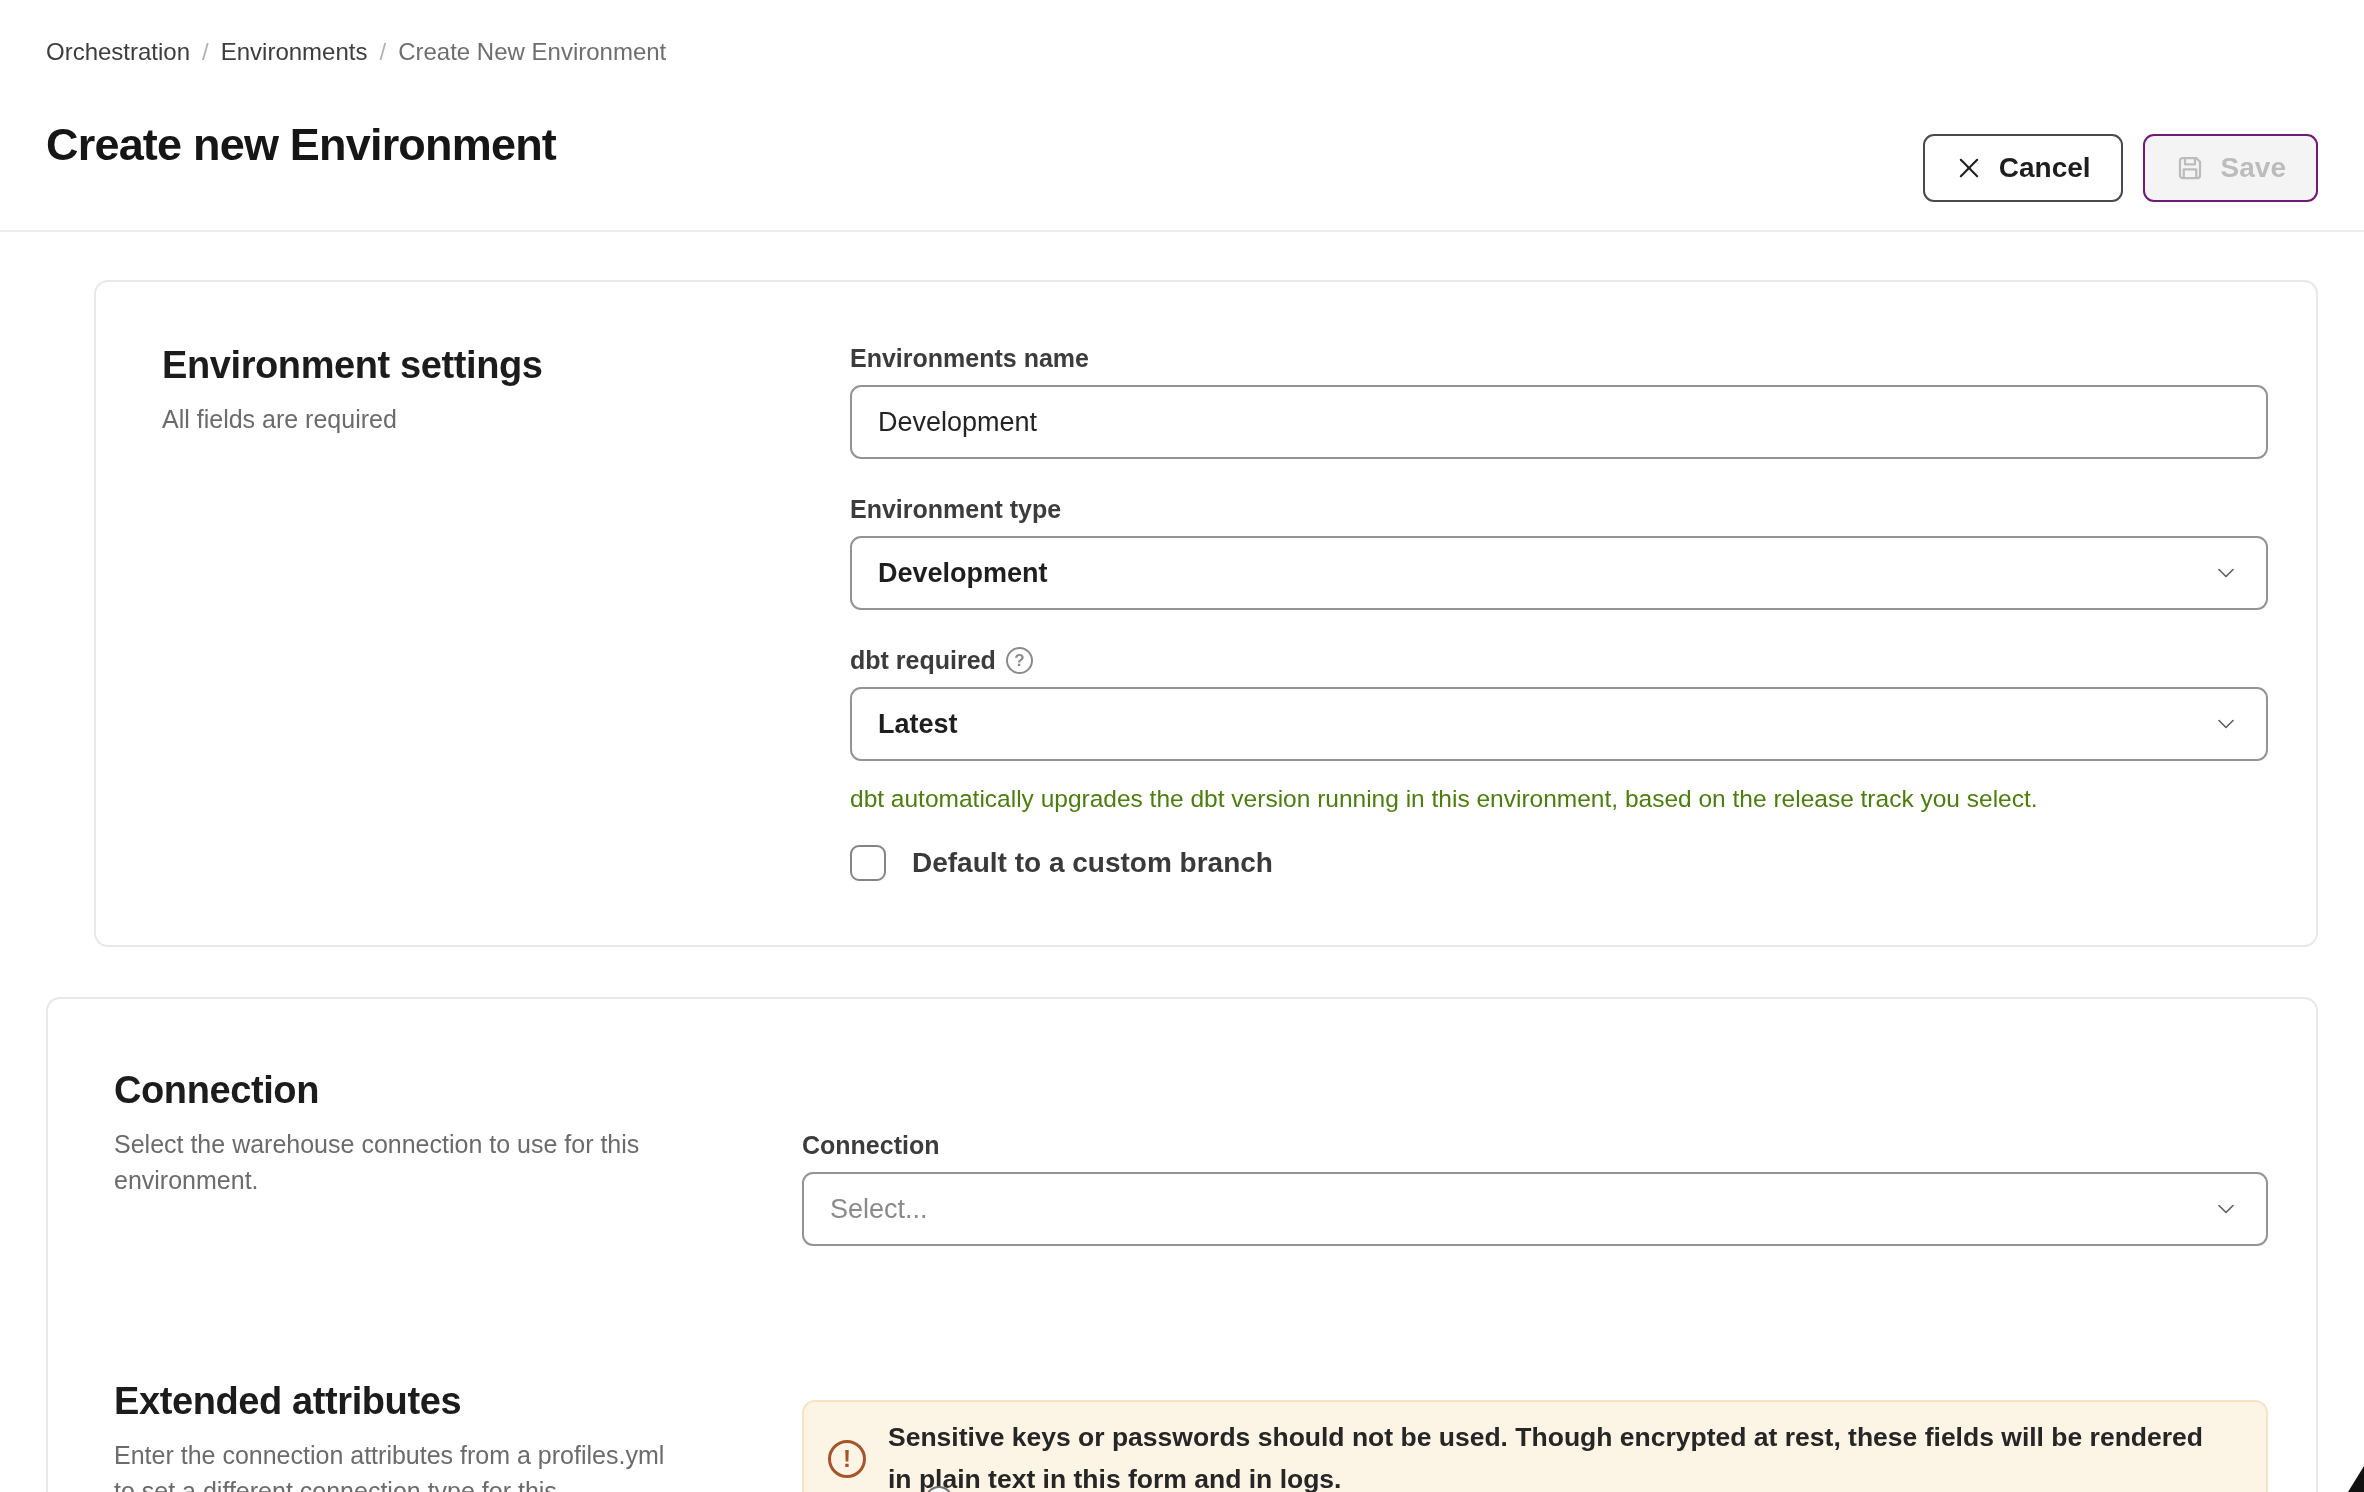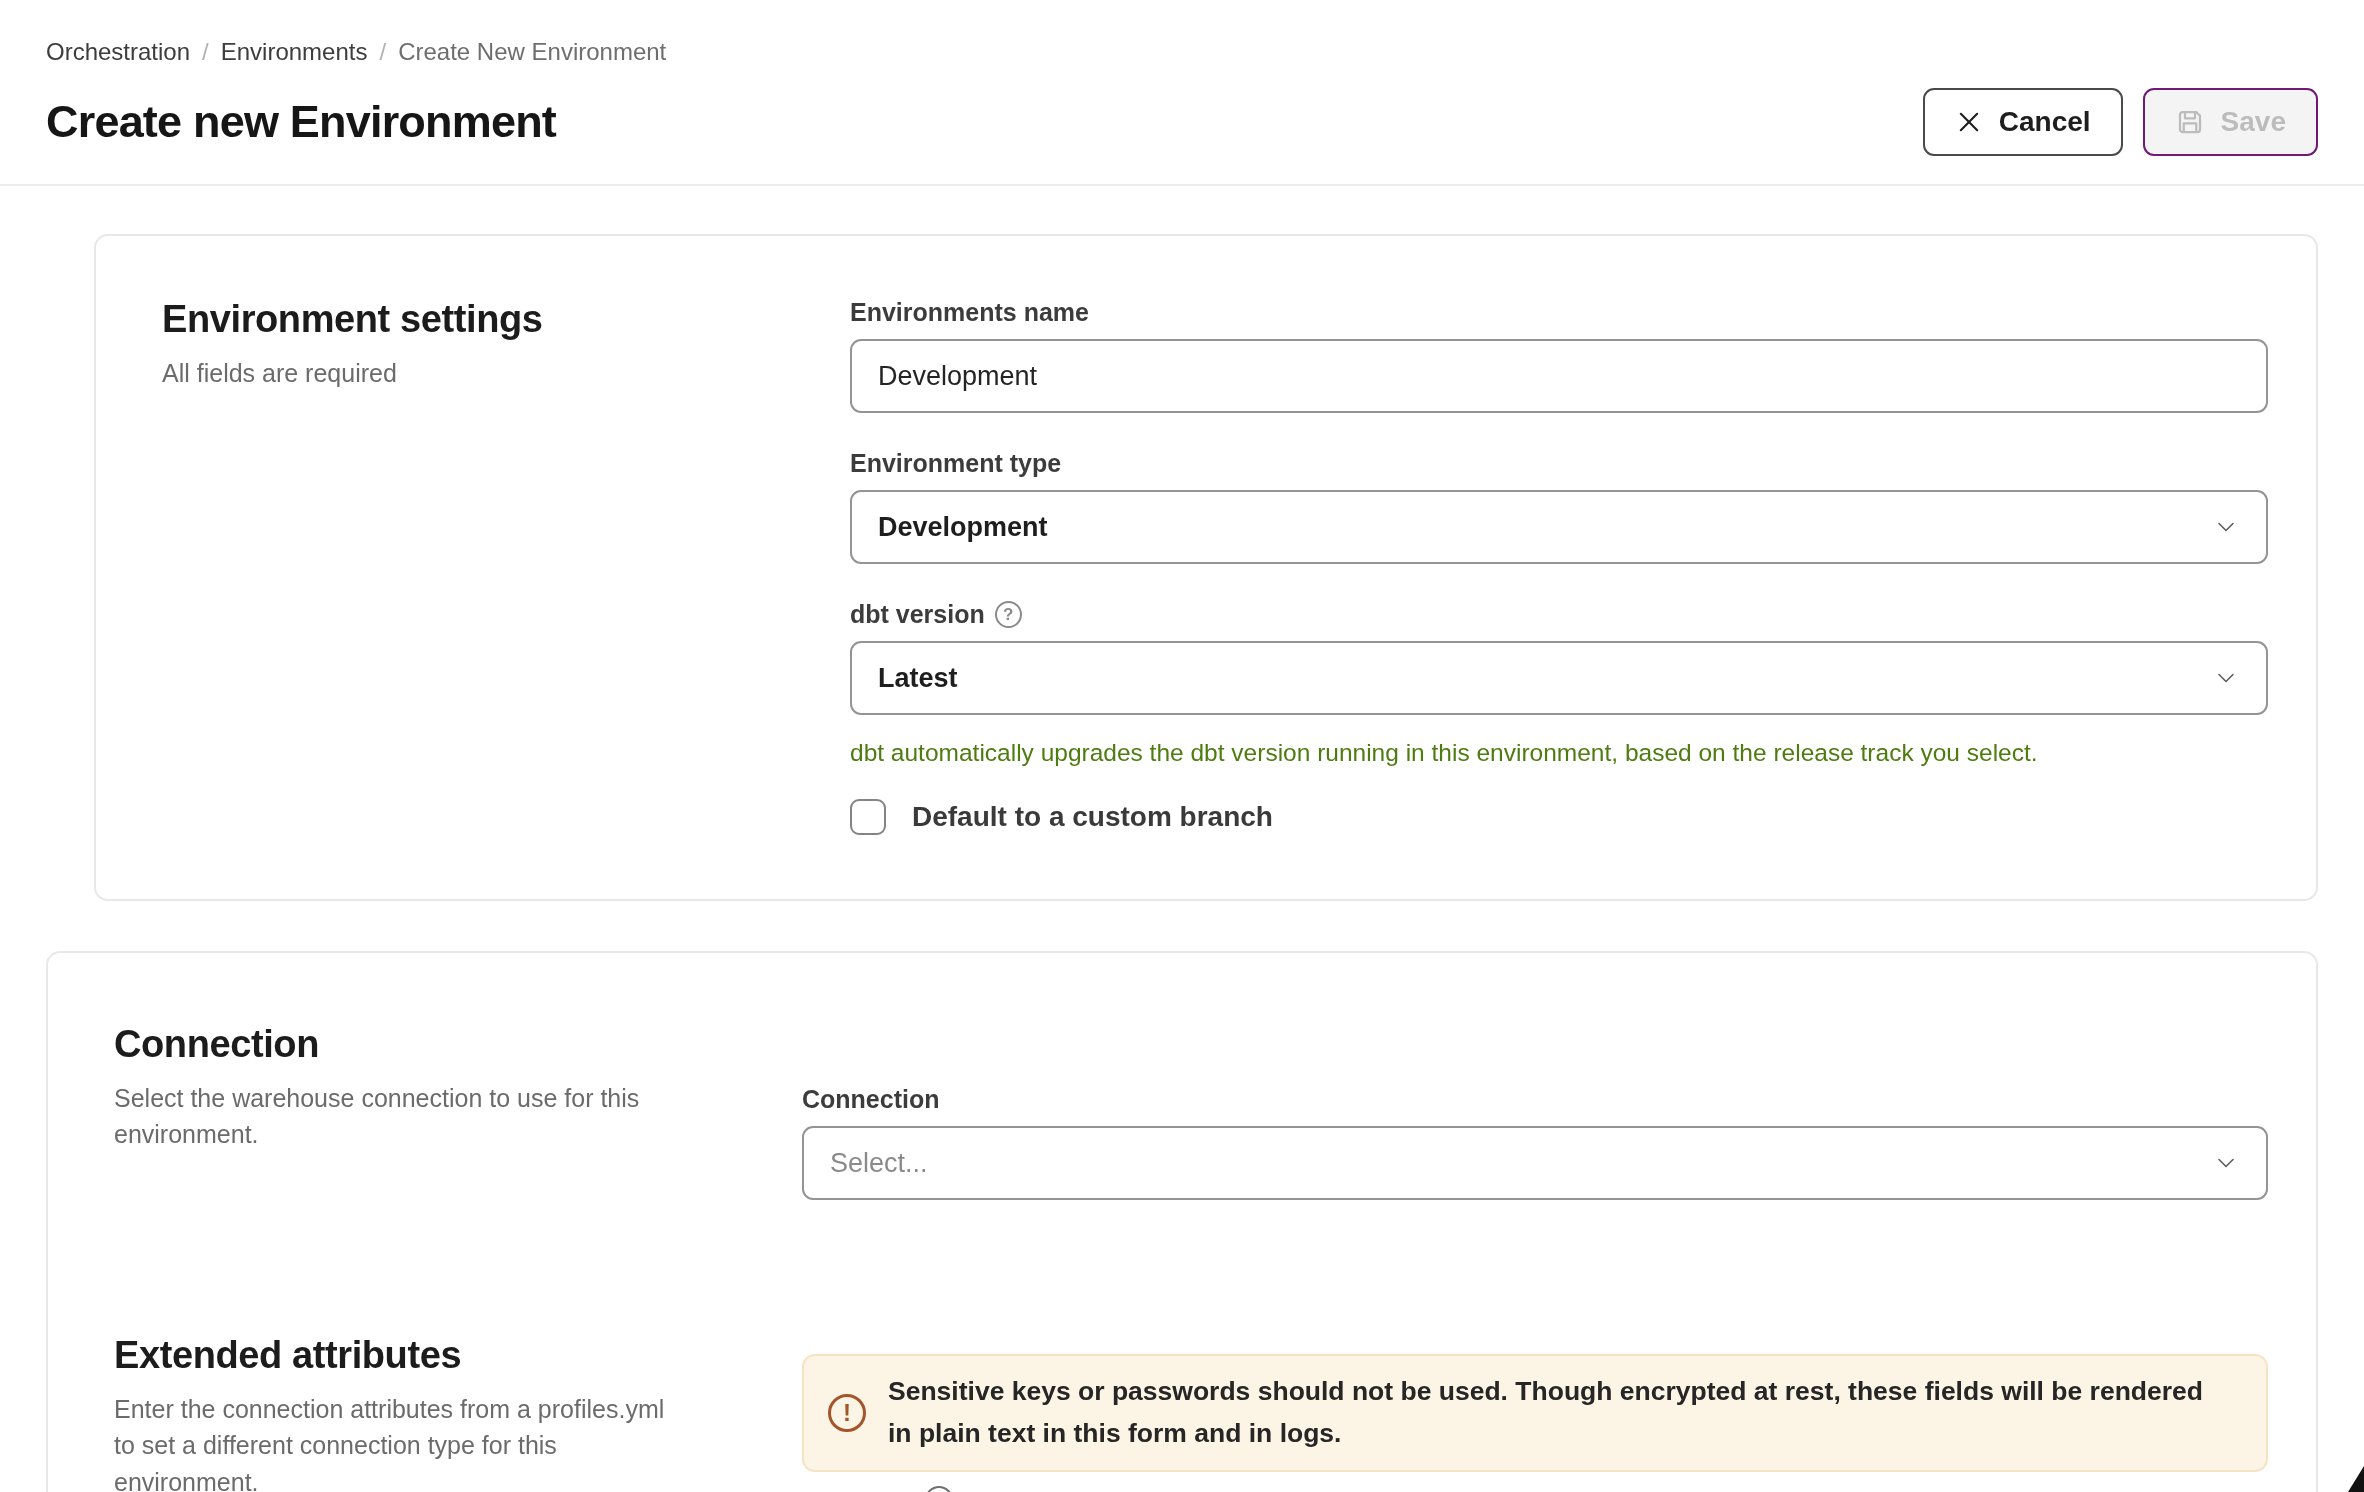--- a/index.html
+++ b/index.html
@@ -45,20 +45,21 @@
     height: 68px;
     display: inline-flex;
     align-items: center;
     gap: 16px;
     padding: 0 30px;
     border-radius: 11px;
     font-size: 28px;
     font-weight: 700;
     font-family: "Liberation Sans", sans-serif;
     cursor: pointer;
+    margin-top: 46px;
   }
   .btn-cancel {
     background: #ffffff;
     border: 2px solid #4a4a4a;
     color: #1e1e1e;
   }
   .btn-save {
     background: #f4f4f4;
     border: 2px solid #701a75;
     color: #bcbcbc;
@@ -283,21 +284,21 @@
             <span class="chevron">
               <svg width="28" height="28" viewBox="0 0 24 24" fill="none" stroke="#5f5f5f" stroke-width="1.4" stroke-linecap="round" stroke-linejoin="round">
                 <path d="M6 9 l6 6 6 -6"></path>
               </svg>
             </span>
           </div>
         </div>
 
         <div class="field">
           <div class="field-label">
-            <span>dbt version</span>
+            <span>dbt required</span>
             <span class="help-icon">?</span>
           </div>
           <div class="select">
             <span class="select-value">Latest</span>
             <span class="chevron">
               <svg width="28" height="28" viewBox="0 0 24 24" fill="none" stroke="#5f5f5f" stroke-width="1.4" stroke-linecap="round" stroke-linejoin="round">
                 <path d="M6 9 l6 6 6 -6"></path>
               </svg>
             </span>
           </div>

